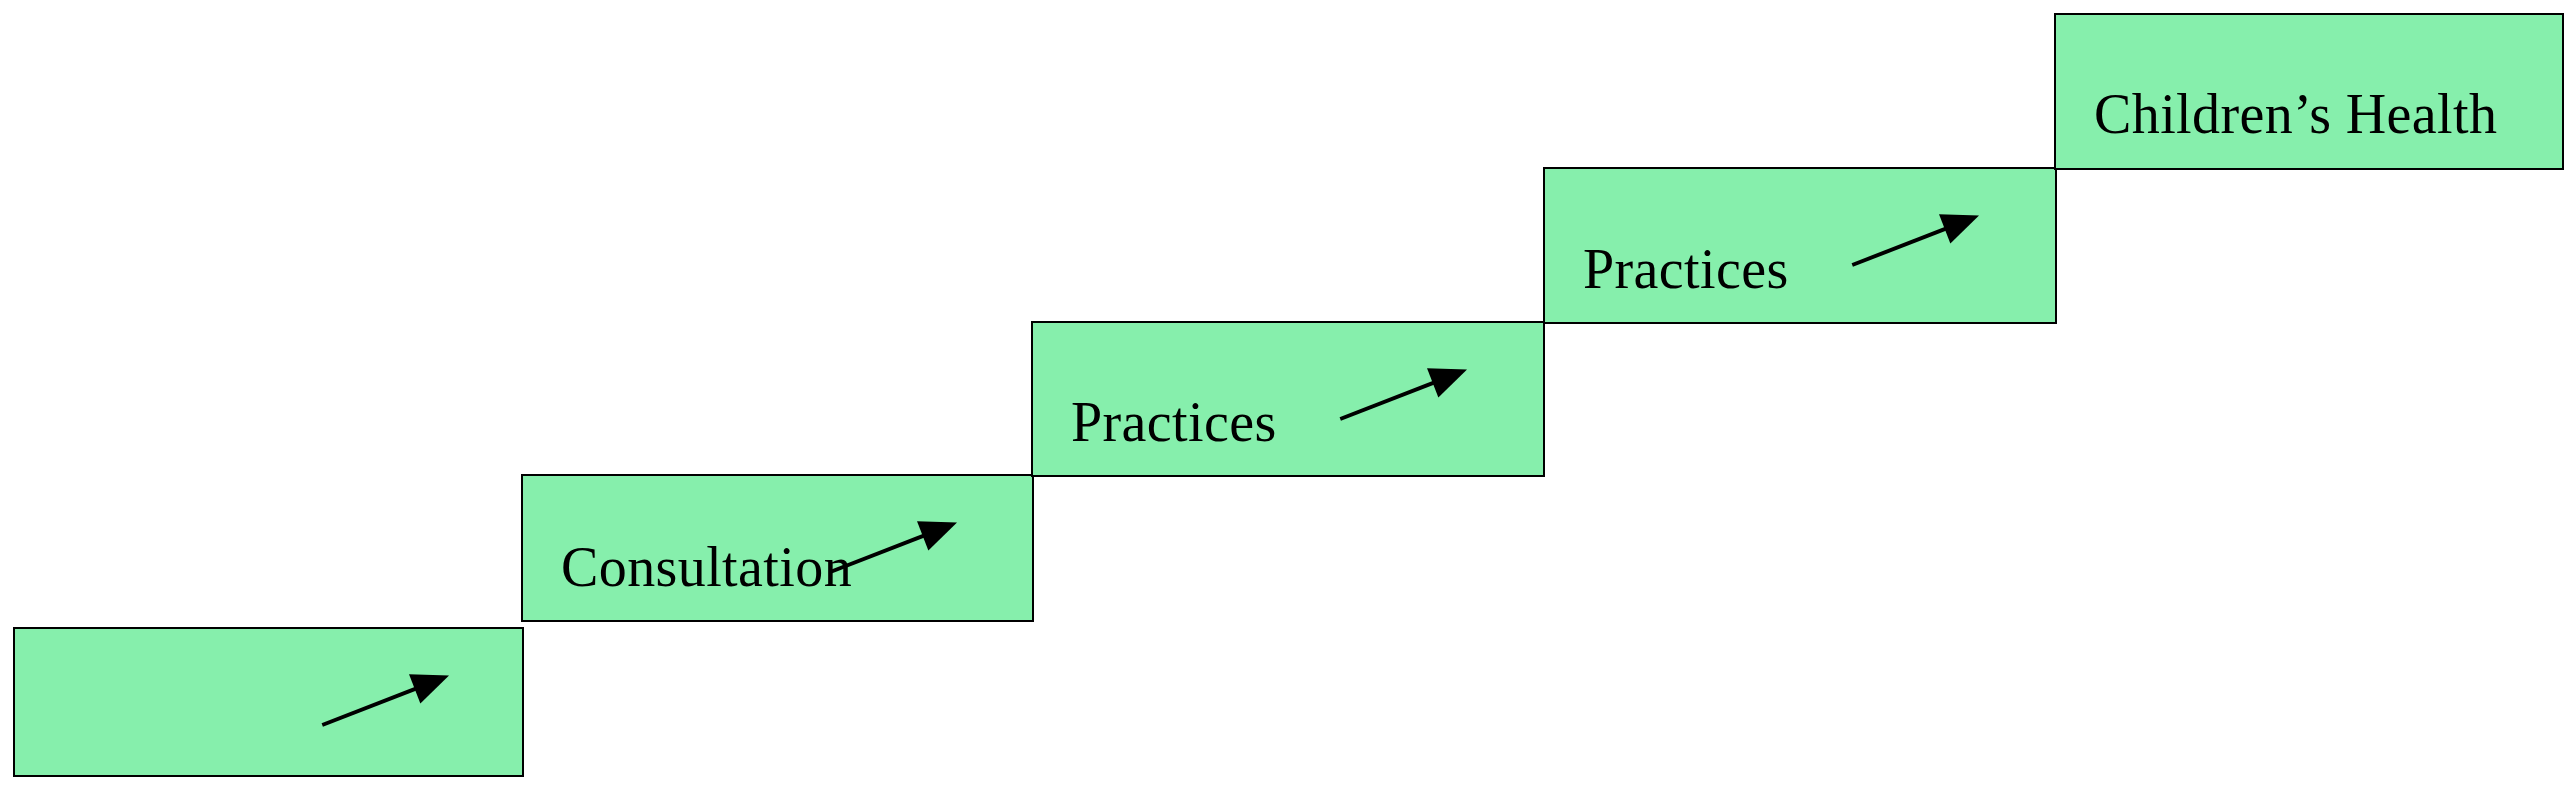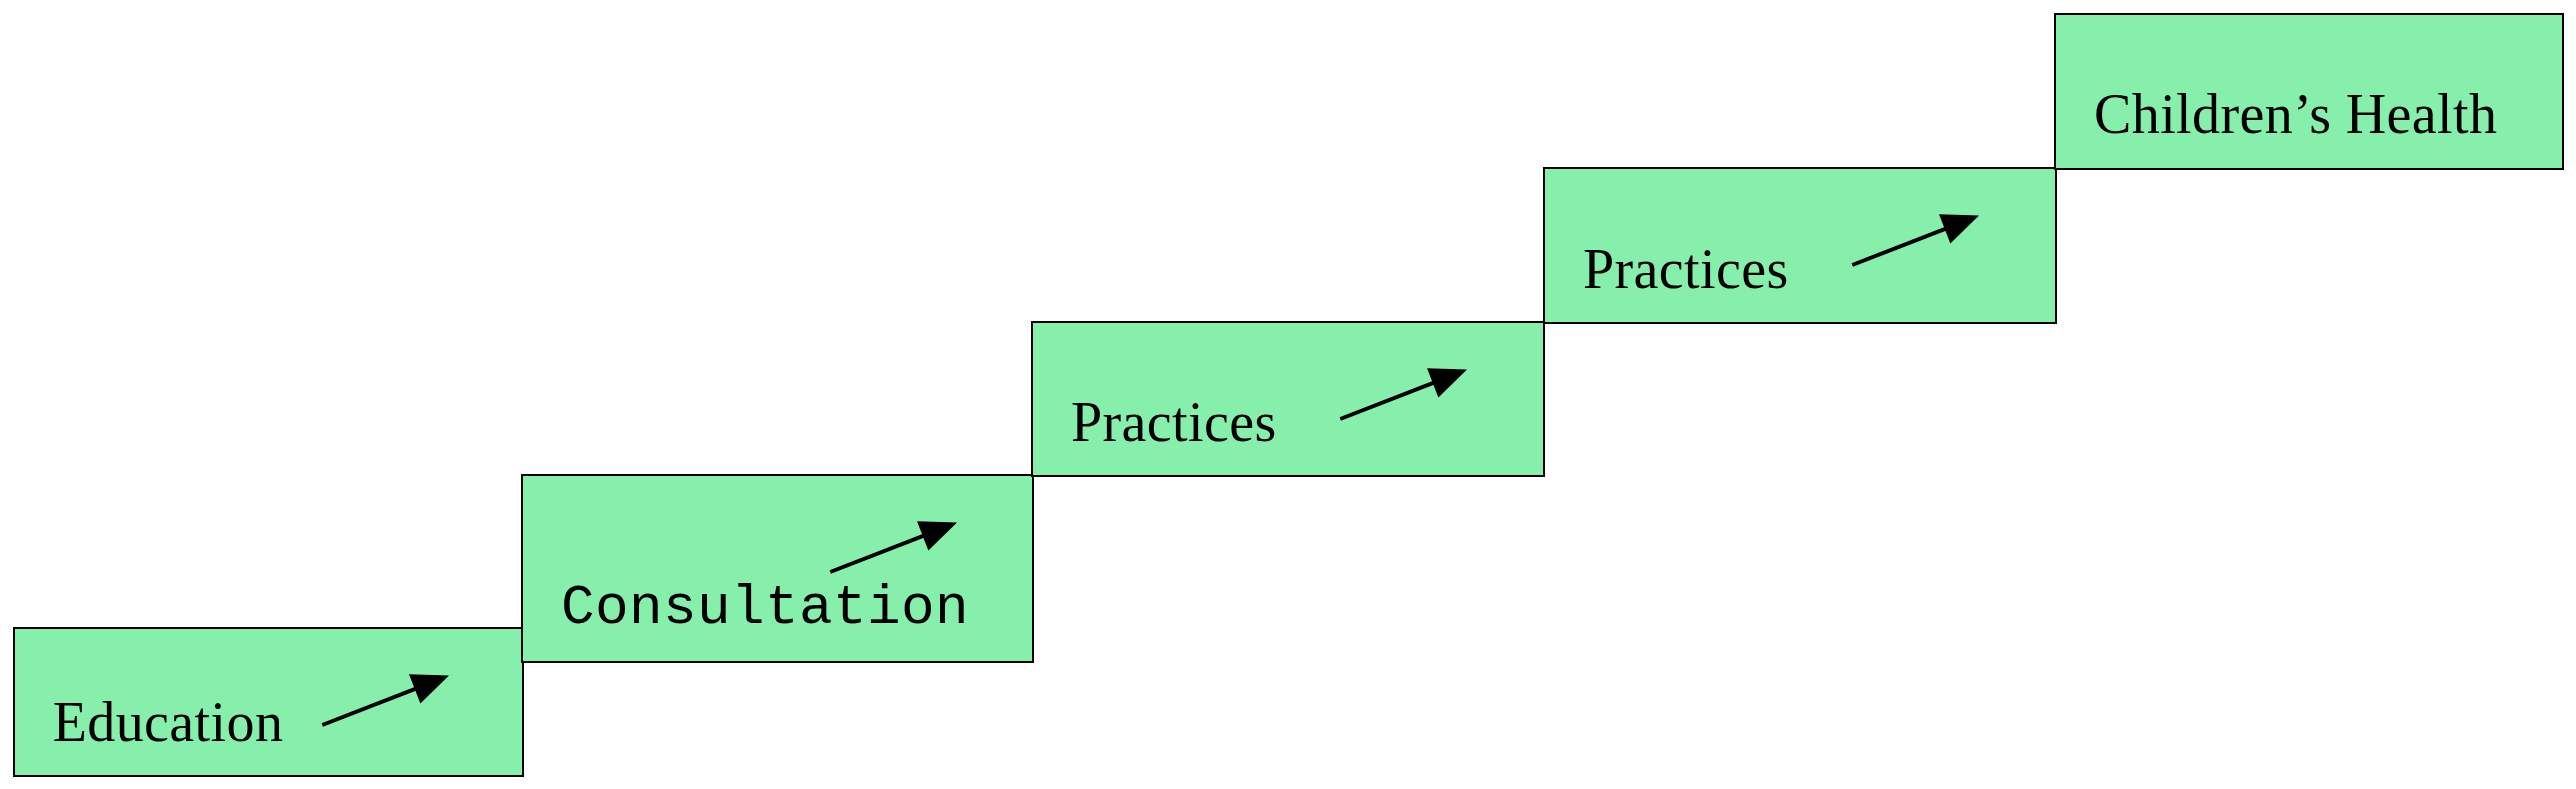--- a/index.html
+++ b/index.html
@@ -16,21 +16,21 @@
     font-family: "Liberation Serif", "DejaVu Serif", serif;
   }
   .step-box {
     position: absolute;
     box-sizing: border-box;
     border: 2.8px solid #000000;
     background: #86efac;
   }
   
   .step-0 { left: 12.7px;   top: 627px; width: 511px; height: 150px; }
-  .step-1 { left: 521px;  top: 474px; width: 513px; height: 189px; font-family: Liberation Mono, monospace; }
+  .step-1 { left: 521px;  top: 474px; width: 513px; height: 148px; }
   .step-2 { left: 1031px; top: 321px; width: 514px; height: 156px; }
   .step-3 { left: 1543px; top: 167px; width: 514px; height: 157px; }
   .step-4 { left: 2054px; top: 12.7px;  width: 510px; height: 157px; }
 
   .step-label {
     position: absolute;
     left: 38px;
     bottom: 25.4px;
     font-size: 56px;
     line-height: 1;
@@ -45,21 +45,20 @@
     width: 136px;
     height: 61px;
   }
 </style>
 </head>
 <body>
 
 <div class="canvas">
 
   <div class="step-box step-0">
-    <span class="step-label">Education</span>
     <svg class="step-arrow" viewBox="0 0 192 86" aria-hidden="true">
       <line x1="6" y1="79" x2="140" y2="27" stroke="#000000" stroke-width="5.5"></line>
       <polygon points="185,9 144.5,48.5 128.5,7.5" fill="#000000"></polygon>
     </svg>
   </div>
 
   <div class="step-box step-1">
     <span class="step-label">Consultation</span>
     <svg class="step-arrow" viewBox="0 0 192 86" aria-hidden="true">
       <line x1="6" y1="79" x2="140" y2="27" stroke="#000000" stroke-width="5.5"></line>

